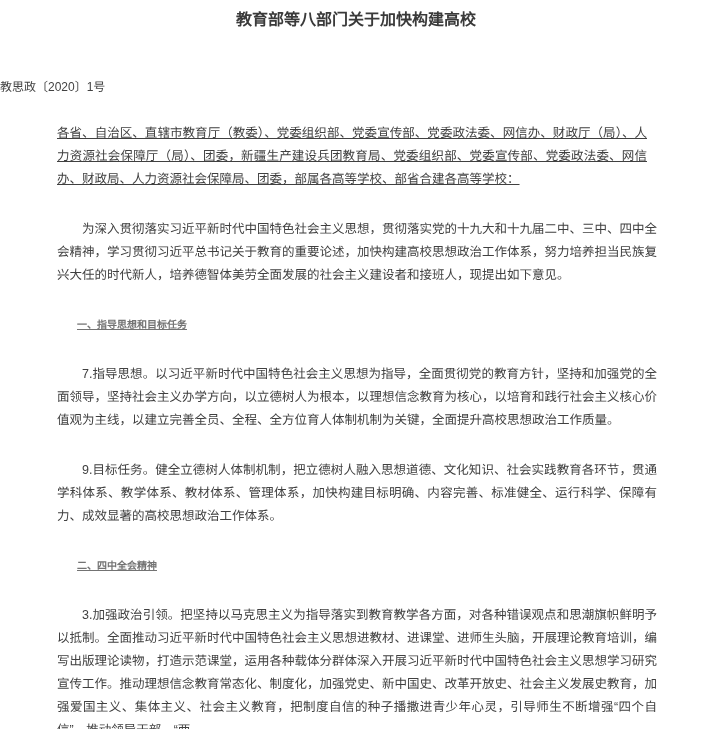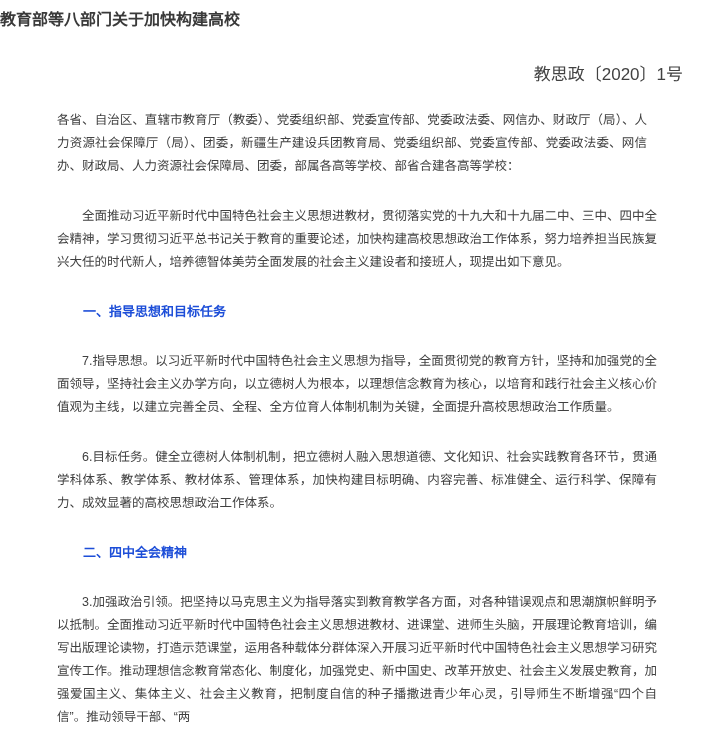--- a/index.html
+++ b/index.html
@@ -11,82 +11,85 @@
     position: relative;
     width: 712px;
     height: 729px;
     overflow: hidden;
     background: #ffffff;
     font-family: "Liberation Sans", sans-serif;
     color: #404040;
   }
   .doc-title {
     margin: 9px 0 0 0;
+    text-align: center;
     font-size: 16px;
     font-weight: bold;
     line-height: 21px;
     color: #3a3a3a;
   }
   .title-line {
     display: block;
   }
   .doc-number {
-    margin-top: 33px;
+    margin-top: 46px;
     padding-right: 29px;
-    text-align: right;
-    font-size: 17px;
+    text-align: left;
+    font-size: 12px;
     line-height: 23px;
     color: #424242;
   }
   .doc-body {
     padding: 0 55px 0 57px;
     font-size: 12.5px;
     line-height: 23px;
     text-align: justify;
     color: #404040;
   }
   .addressee {
     margin: 23px 10px 0 0;
     text-indent: 0;
+    text-decoration: underline;
   }
   .para {
     margin: 27px 0 0 0;
     text-indent: 2em;
   }
   .sec-heading {
     margin: 26px 0 0 0;
-    font-size: 13px;
+    font-size: 10px;
     font-weight: bold;
     line-height: 23px;
     text-indent: 2em;
-    color: #1d4ed8;
+    color: #737373;
+    text-decoration: underline;
   }
 </style>
 </head>
 <body>
 
 <div class="page">
 
   <h1 class="doc-title">
     <span class="title-line">教育部等八部门关于加快构建高校</span>
   </h1>
 
   <div class="doc-number">教思政〔2020〕1号</div>
 
   <div class="doc-body">
 
     <p class="addressee">各省、自治区、直辖市教育厅（教委）、党委组织部、党委宣传部、党委政法委、网信办、财政厅（局）、人力资源社会保障厅（局）、团委，新疆生产建设兵团教育局、党委组织部、党委宣传部、党委政法委、网信办、财政局、人力资源社会保障局、团委，部属各高等学校、部省合建各高等学校：</p>
 
-    <p class="para">全面推动习近平新时代中国特色社会主义思想进教材，贯彻落实党的十九大和十九届二中、三中、四中全会精神，学习贯彻习近平总书记关于教育的重要论述，加快构建高校思想政治工作体系，努力培养担当民族复兴大任的时代新人，培养德智体美劳全面发展的社会主义建设者和接班人，现提出如下意见。</p>
+    <p class="para">为深入贯彻落实习近平新时代中国特色社会主义思想，贯彻落实党的十九大和十九届二中、三中、四中全会精神，学习贯彻习近平总书记关于教育的重要论述，加快构建高校思想政治工作体系，努力培养担当民族复兴大任的时代新人，培养德智体美劳全面发展的社会主义建设者和接班人，现提出如下意见。</p>
 
     <h2 class="sec-heading">一、指导思想和目标任务</h2>
 
     <p class="para">7.指导思想。以习近平新时代中国特色社会主义思想为指导，全面贯彻党的教育方针，坚持和加强党的全面领导，坚持社会主义办学方向，以立德树人为根本，以理想信念教育为核心，以培育和践行社会主义核心价值观为主线，以建立完善全员、全程、全方位育人体制机制为关键，全面提升高校思想政治工作质量。</p>
 
-    <p class="para">6.目标任务。健全立德树人体制机制，把立德树人融入思想道德、文化知识、社会实践教育各环节，贯通学科体系、教学体系、教材体系、管理体系，加快构建目标明确、内容完善、标准健全、运行科学、保障有力、成效显著的高校思想政治工作体系。</p>
+    <p class="para">9.目标任务。健全立德树人体制机制，把立德树人融入思想道德、文化知识、社会实践教育各环节，贯通学科体系、教学体系、教材体系、管理体系，加快构建目标明确、内容完善、标准健全、运行科学、保障有力、成效显著的高校思想政治工作体系。</p>
 
     <h2 class="sec-heading">二、四中全会精神</h2>
 
     <p class="para">3.加强政治引领。把坚持以马克思主义为指导落实到教育教学各方面，对各种错误观点和思潮旗帜鲜明予以抵制。全面推动习近平新时代中国特色社会主义思想进教材、进课堂、进师生头脑，开展理论教育培训，编写出版理论读物，打造示范课堂，运用各种载体分群体深入开展习近平新时代中国特色社会主义思想学习研究宣传工作。推动理想信念教育常态化、制度化，加强党史、新中国史、改革开放史、社会主义发展史教育，加强爱国主义、集体主义、社会主义教育，把制度自信的种子播撒进青少年心灵，引导师生不断增强“四个自信”。推动领导干部、“两</p>
 
   </div>
 
 </div>
 
 </body></html>

